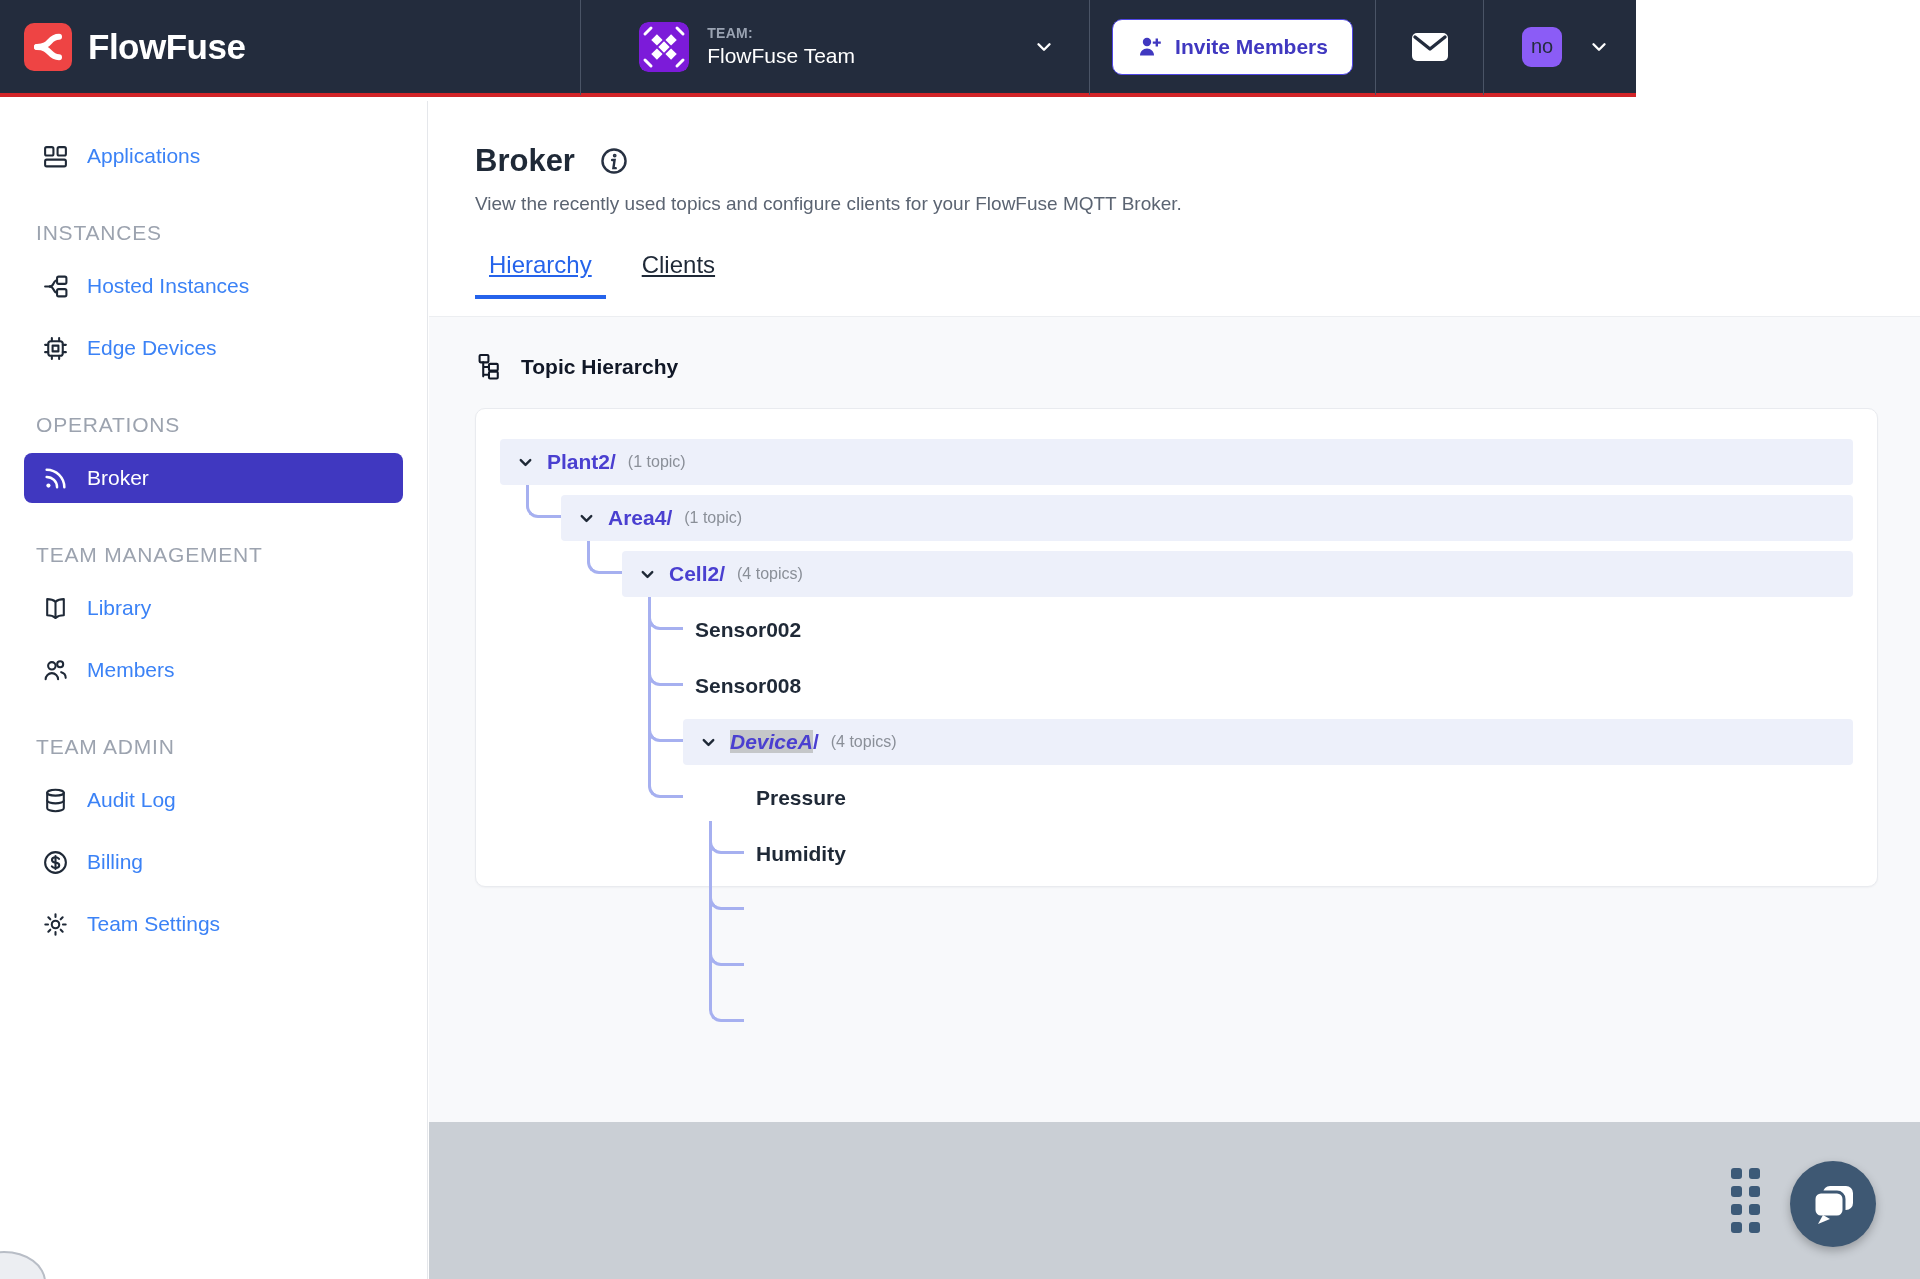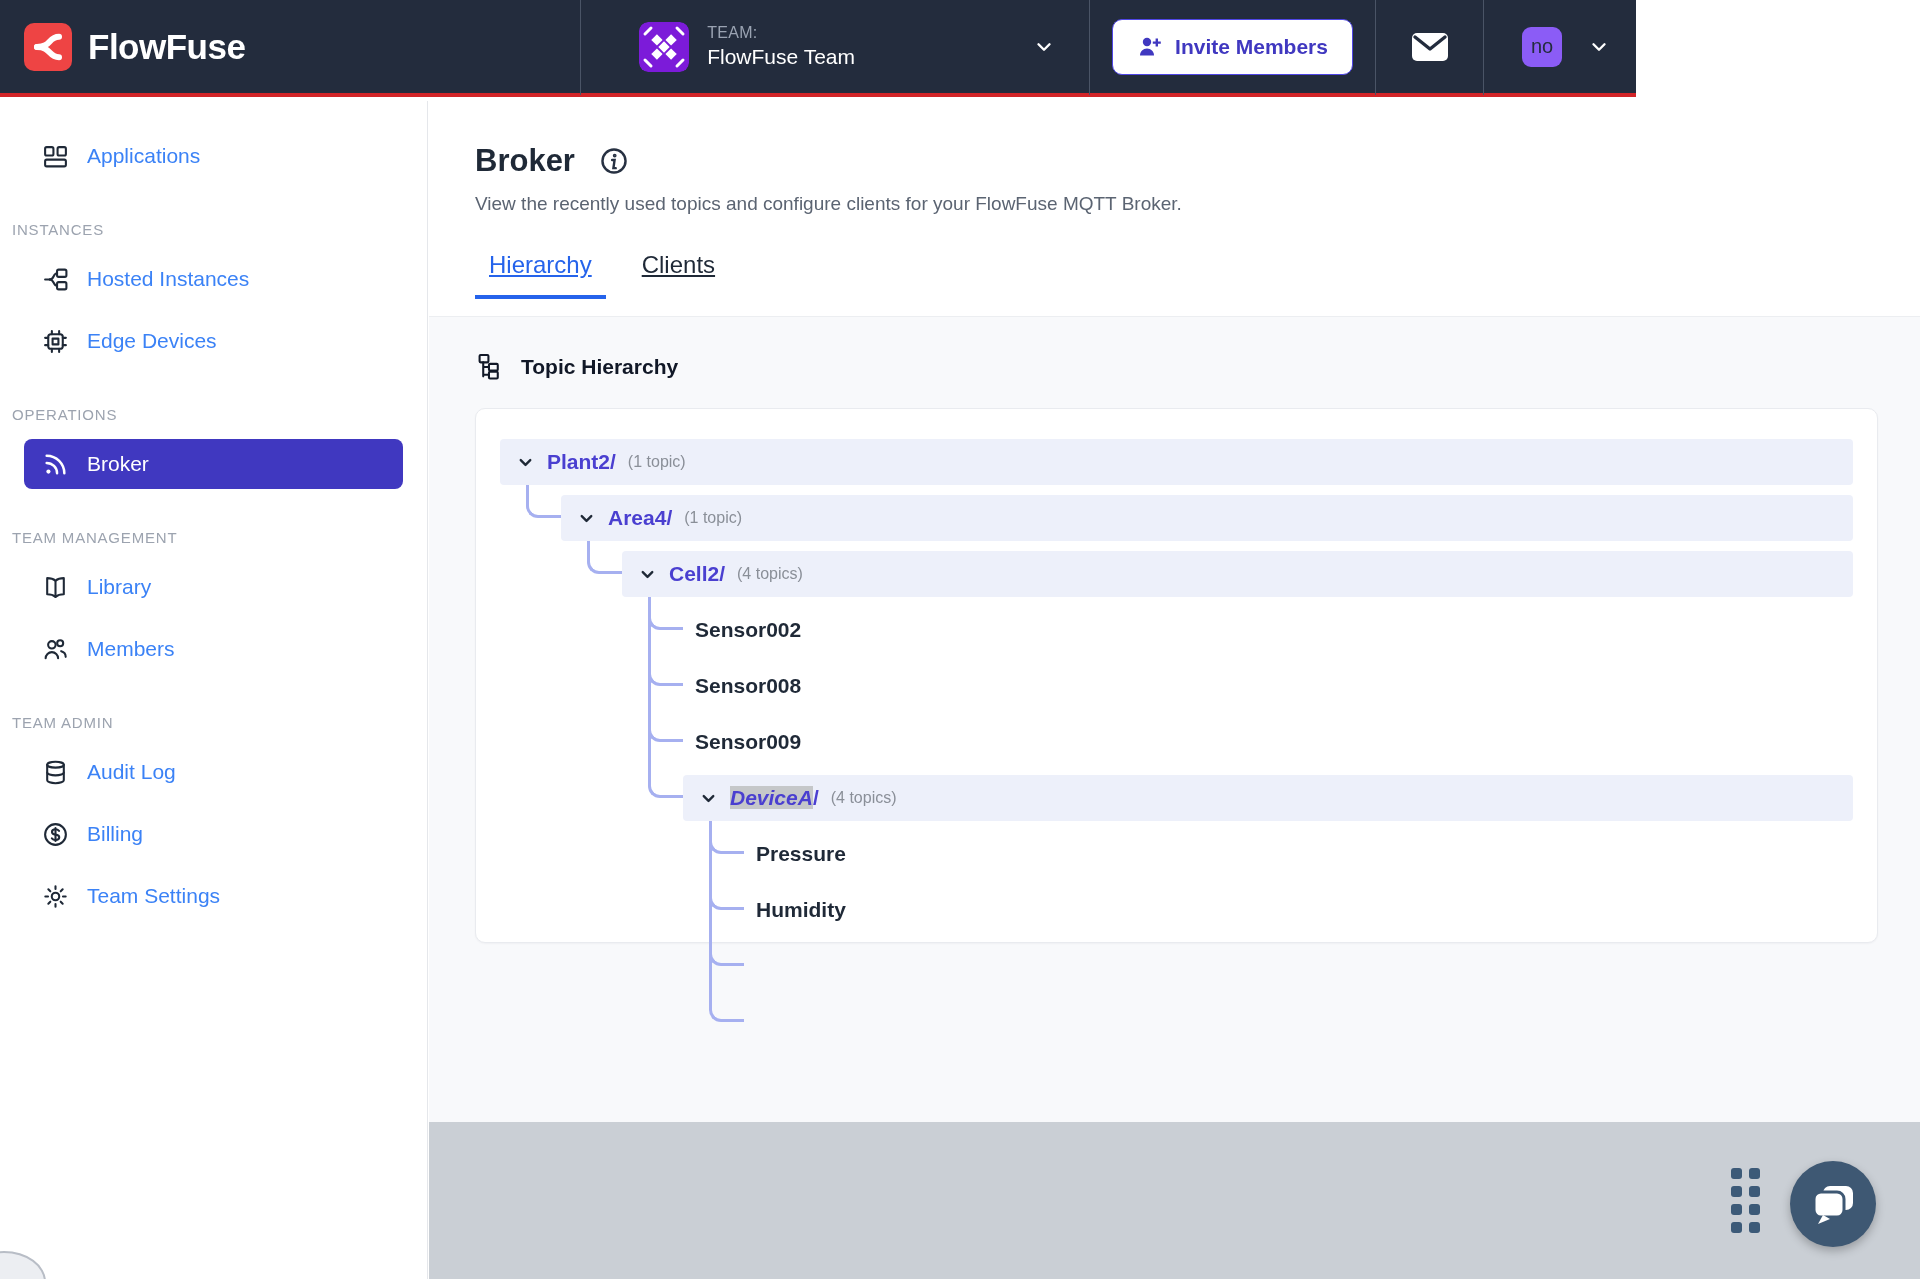--- a/index.html
+++ b/index.html
@@ -8,32 +8,32 @@
 
   
   .navbar { position:absolute; left:0; top:0; width:1636px; height:97px; background:#232c3d; border-bottom:4px solid #d22428; display:flex; align-items:center; }
   .brand { display:flex; align-items:center; gap:16px; padding-left:24px; flex:1; }
   .logo-box { width:48px; height:48px; background:#ee4444; border-radius:10px; display:flex; align-items:center; justify-content:center; }
   .brand-name { color:#ffffff; font-size:35px; font-weight:bold; letter-spacing:-0.5px; }
   .nav-divider { width:1px; height:97px; background:#4a5466; }
   .team-selector { display:flex; align-items:center; gap:18px; padding:0 34px 0 58px; height:97px; cursor:pointer; }
   .team-avatar { width:50px; height:50px; border-radius:9px; overflow:hidden; flex:none; }
   .team-texts { display:flex; flex-direction:column; gap:3px; margin-right:160px; }
-  .team-label { color:#9aa3b2; font-size:16px; letter-spacing:0.3px; }
+  .team-label { color:#9aa3b2; font-size:14px; letter-spacing:0.3px;font-weight:bold; }
   .team-name { color:#ffffff; font-size:21px; }
   .nav-chevron { color:#ffffff; display:flex; }
   .invite-wrap { display:flex; align-items:center; justify-content:center; width:285px; height:97px; }
   .invite-btn { display:flex; align-items:center; gap:12px; background:#ffffff; border:1px solid #4f46e5; border-radius:10px; height:56px; padding:0 24px; color:#4038c0; font-size:21px; font-weight:bold; cursor:pointer; font-family:inherit; }
   .mail-wrap { width:107px; height:97px; display:flex; align-items:center; justify-content:center; cursor:pointer; }
   .user-wrap { flex:none; display:flex; align-items:center; gap:26px; padding:0 26px 0 38px; height:97px; cursor:pointer; }
   .user-avatar { width:40px; height:40px; border-radius:9px; background:#8b5cf6; color:#232c3d; font-size:20px; display:flex; align-items:center; justify-content:center; }
 
   
   .sidebar { position:absolute; left:0; top:101px; width:428px; height:1178px; background:#ffffff; border-right:1px solid #e5e7eb; padding-top:30px; }
-  .side-header { color:#9ca3af; font-size:15px; letter-spacing:0.8px; margin:40px 24px 16px 12px; }
+  .side-header { color:#9ca3af; font-size:21px; letter-spacing:0.8px; margin:40px 24px 16px 36px; }
   .side-item { display:flex; align-items:center; gap:18px; height:50px; margin:0 24px 12px 24px; padding-left:18px; border-radius:8px; color:#3b82f6; font-size:21px; cursor:pointer; }
   .side-item .sicon { display:flex; color:#1f2937; }
   .side-item.active { background:#4038c0; color:#ffffff; }
   .side-item.active .sicon { color:#ffffff; }
 
   
   .main { position:absolute; left:429px; top:101px; width:1491px; height:1178px; background:#f8f9fb; }
   .page-header { background:#ffffff; padding:42px 0 0 46px; height:216px; border-bottom:1px solid #eceef1; }
   .title-row { display:flex; align-items:center; gap:24px; }
   .page-title { color:#1f2937; font-size:31px; font-weight:bold; }
@@ -333,23 +333,20 @@
             <span class="tlabel">Cell2/</span>
             <span class="tcount">(4 topics)</span>
           </div>
 
           <div class="trow leaf lvl3">
             <span class="tlabel">Sensor002</span>
           </div>
           <div class="trow leaf lvl3">
             <span class="tlabel">Sensor008</span>
           </div>
-          <div class="trow leaf lvl3">
-            <span class="tlabel">Sensor009</span>
-          </div>
 
           <div class="trow branch lvl3">
             <span class="tchev">
               <svg width="19" height="19" viewBox="0 0 24 24" fill="none" stroke="currentColor" stroke-width="3" stroke-linecap="round" stroke-linejoin="round">
                   <path d="M6 9l6 6 6-6"></path>
                 </svg>
             </span>
             <span class="tlabel"><span class="hl">DeviceA</span><span>/</span></span>
             <span class="tcount">(4 topics)</span>
           </div>

